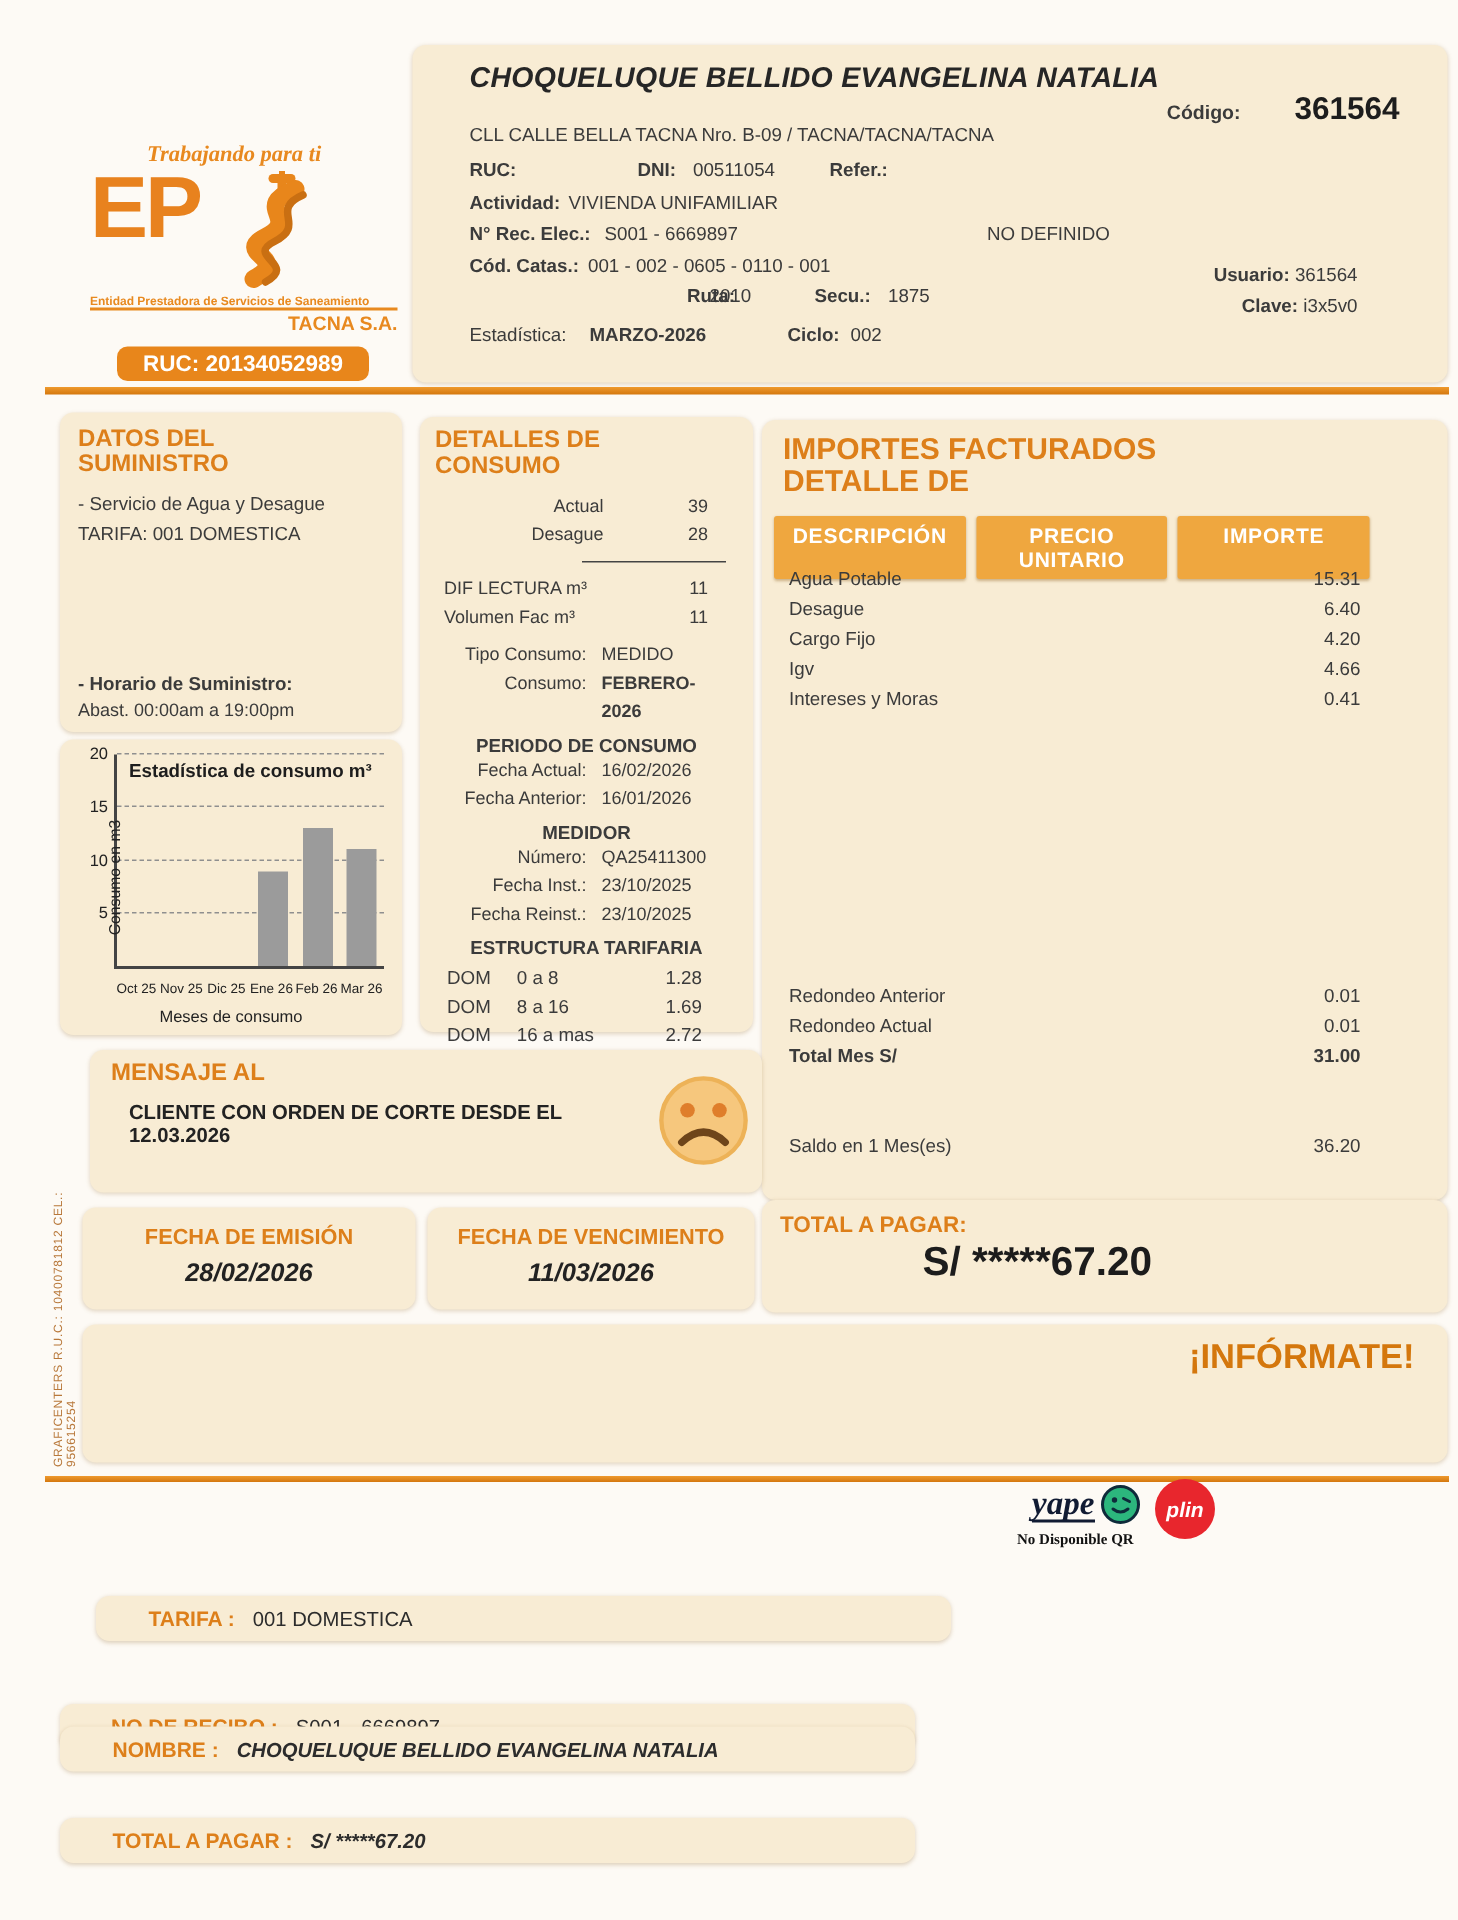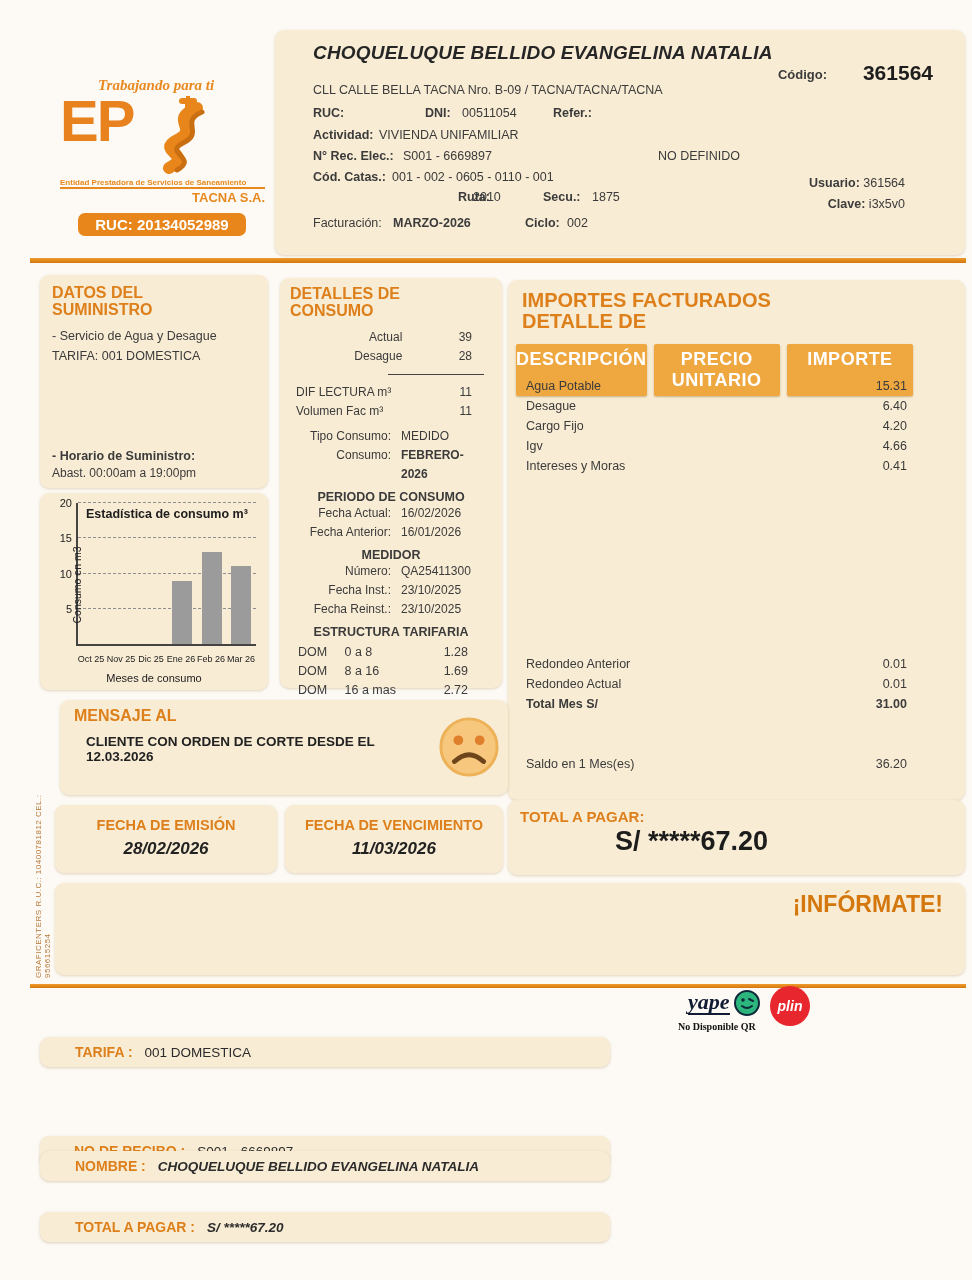--- a/index.html
+++ b/index.html
@@ -36,21 +36,21 @@
   
   .c-row{display:flex;padding:0 16px;font-size:12px;line-height:19px;}
   .c-l{width:56%;text-align:right;padding-right:10px;}
   .c-v{flex:1;text-align:left;}
   .c-vr{flex:1;text-align:right;padding-right:14px;}
   .c-center{text-align:center;font-weight:bold;font-size:12.5px;margin-top:6px;}
   .t-row{display:grid;grid-template-columns:25% 42% 33%;padding:0 18px;font-size:12.5px;line-height:19px;}
   .t-row .p{text-align:right;padding-right:16px;}
   
   .cols{position:absolute;left:8px;top:64px;right:52px;display:flex;gap:7px;}
-  .col-h{flex:1;background:#efa73f;color:#fff;font-weight:bold;font-size:18px;text-align:center;padding:5px 0;letter-spacing:.5px;border-radius:2px;box-shadow:0 1px 2px rgba(140,90,20,.4);}
+  .col-h{flex:1;background:#efa73f;color:#fff;font-weight:bold;font-size:14px;text-align:center;padding:5px 0;letter-spacing:.5px;border-radius:2px;box-shadow:0 1px 2px rgba(140,90,20,.4);}
   .imp-rows{position:absolute;left:18px;right:58px;top:96px;}
   .imp-row{display:flex;justify-content:space-between;font-size:12.5px;line-height:20px;gap:32px;}
   
   .face{position:absolute;right:8px;top:16px;}
   
   .date-title{font-size:14.5px;font-weight:bold;color:#dd7f1a;text-align:center;margin-top:12px;}
   .date-val{font-size:17px;font-weight:bold;font-style:italic;color:#222;text-align:center;margin-top:6px;}
   
   .pill{position:absolute;left:40px;width:570px;height:30px;background:#f8ecd4;border-radius:9px;box-shadow:0 1px 3px rgba(150,110,50,.3);display:flex;align-items:center;padding-left:35px;box-sizing:border-box;}
   .pill .lab{color:#dd7f1a;font-weight:bold;font-size:14px;white-space:nowrap;}
@@ -61,21 +61,21 @@
   .qr-note{font-family:Liberation Serif, serif;font-weight:bold;font-size:10px;color:#111;}
   .total-label{position:absolute;left:12px;top:8px;font-size:15px;font-weight:bold;color:#dd7f1a;}
   .total-value{position:absolute;left:0;right:90px;top:26px;text-align:center;font-size:27px;font-weight:bold;color:#1c1c1c;}
   .informate-title{position:absolute;right:22px;top:8px;font-size:23px;font-weight:bold;color:#d4770d;}
 </style>
 </head>
 <body>
 
 <div class="page">
 
-  <div class="abs" style="left:60px;top:77px;width:220px;">
+  <div class="abs" style="left:60px;top:95px;width:220px;">
     <div class="tagline" style="margin-left:38px;">Trabajando para ti</div>
     <div style="display:flex;align-items:flex-start;margin-top:2px;">
       <span class="eps-text">EP</span>
       <svg width="78" height="82" viewBox="0 0 78 82">
         <g>
           <rect x="46" y="2" width="18" height="6" rx="3" fill="#e8861b"></rect>
           <rect x="52" y="6" width="6" height="9" fill="#e8861b"></rect>
           <rect x="53" y="-1" width="4" height="5" fill="#e8861b"></rect>
         </g>
         <path d="M64 12 C34 24, 68 32, 44 44 C22 55, 62 58, 36 72" stroke="#e8861b" stroke-width="12" fill="none" stroke-linecap="round"></path>
@@ -109,21 +109,21 @@
     <span class="hf" style="left:117px;top:140px;">001 - 002 - 0605 - 0110 - 001</span>
 
     <span class="hf b" style="left:155px;top:160px;margin-left:28px;">Ruta:</span>
     <span class="hf" style="left:198px;top:160px;">2010</span>
     <span class="hf b" style="left:268px;top:160px;">Secu.:</span>
     <span class="hf" style="left:317px;top:160px;">1875</span>
 
     <span class="hf" style="right:60px;top:146px;"><b>Usuario:</b> <span>361564</span></span>
     <span class="hf" style="right:60px;top:167px;"><b>Clave:</b> <span>i3x5v0</span></span>
 
-    <span class="hf" style="left:38px;top:186px;">Facturación:</span>
+    <span class="hf" style="left:38px;top:186px;">Estadística:</span>
     <span class="hf b" style="left:118px;top:186px;">MARZO-2026</span>
     <span class="hf b" style="left:250px;top:186px;">Ciclo:</span>
     <span class="hf" style="left:292px;top:186px;">002</span>
   </div>
 
   <div class="rule" style="left:30px;top:258px;width:936px;height:5px;"></div>
 
   <div class="panel" style="left:40px;top:275px;width:228px;height:213px;">
     <div class="h-orange" style="padding:10px 0 0 12px;">
       <div>DATOS DEL</div>
@@ -351,21 +351,21 @@
       <circle cx="9" cy="10" r="1.8" fill="#0e2a3a"></circle>
       <path d="M15 9 l4 2" stroke="#0e2a3a" stroke-width="2" stroke-linecap="round"></path>
       <path d="M8 16 Q13 20 18 16" fill="none" stroke="#0e2a3a" stroke-width="2" stroke-linecap="round"></path>
     </svg>
   </div>
   <div class="abs plin-circle" style="left:770px;top:986px;">
       <span>plin</span>
     </div>
   <div class="abs qr-note" style="left:678px;top:1021px;">No Disponible QR</div>
 
-  <div class="pill" style="top:1037px;">
+  <div class="pill" style="top:1064px;margin-left:24px;">
     <span class="lab">TARIFA :</span>
     <span class="val">001 DOMESTICA</span>
   </div>
   <div class="pill" style="top:1136px;padding-left:34px;">
     <span class="lab">NO DE RECIBO :</span>
     <span class="val">S001 - 6669897</span>
   </div>
   <div class="pill" style="top:1151px;">
     <span class="lab">NOMBRE :</span>
     <span class="val it b">CHOQUELUQUE BELLIDO EVANGELINA NATALIA</span>

